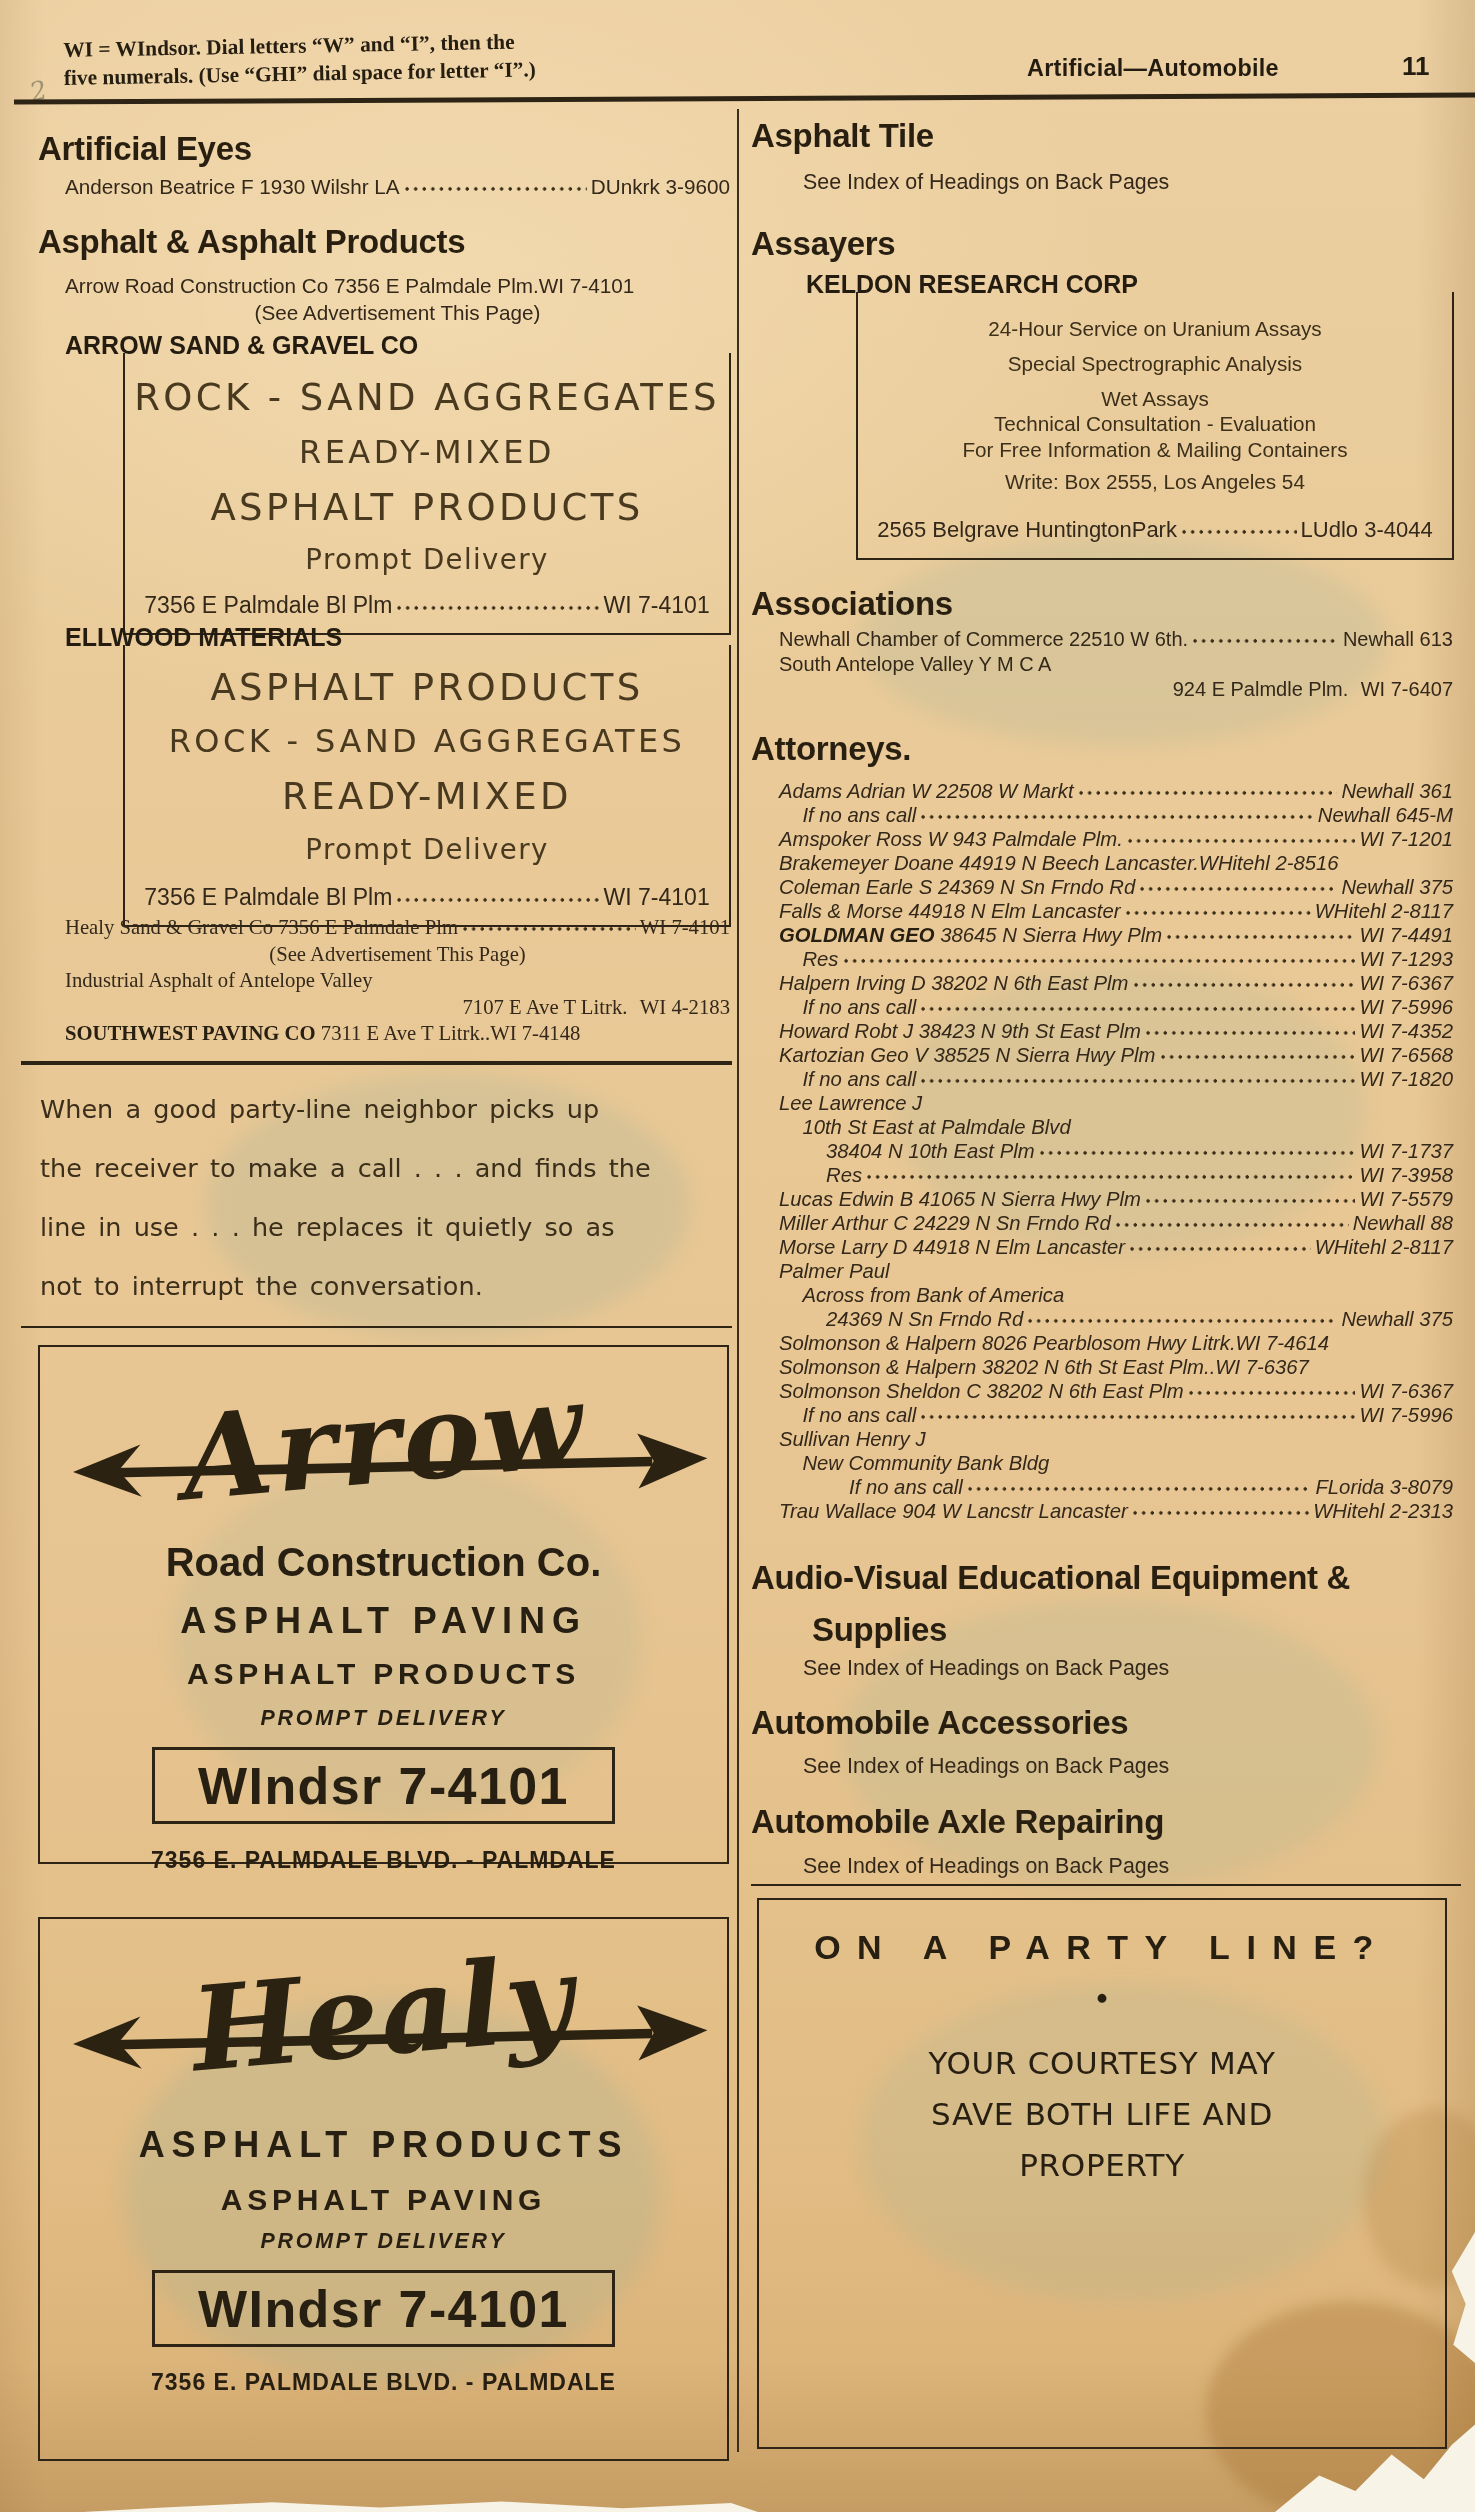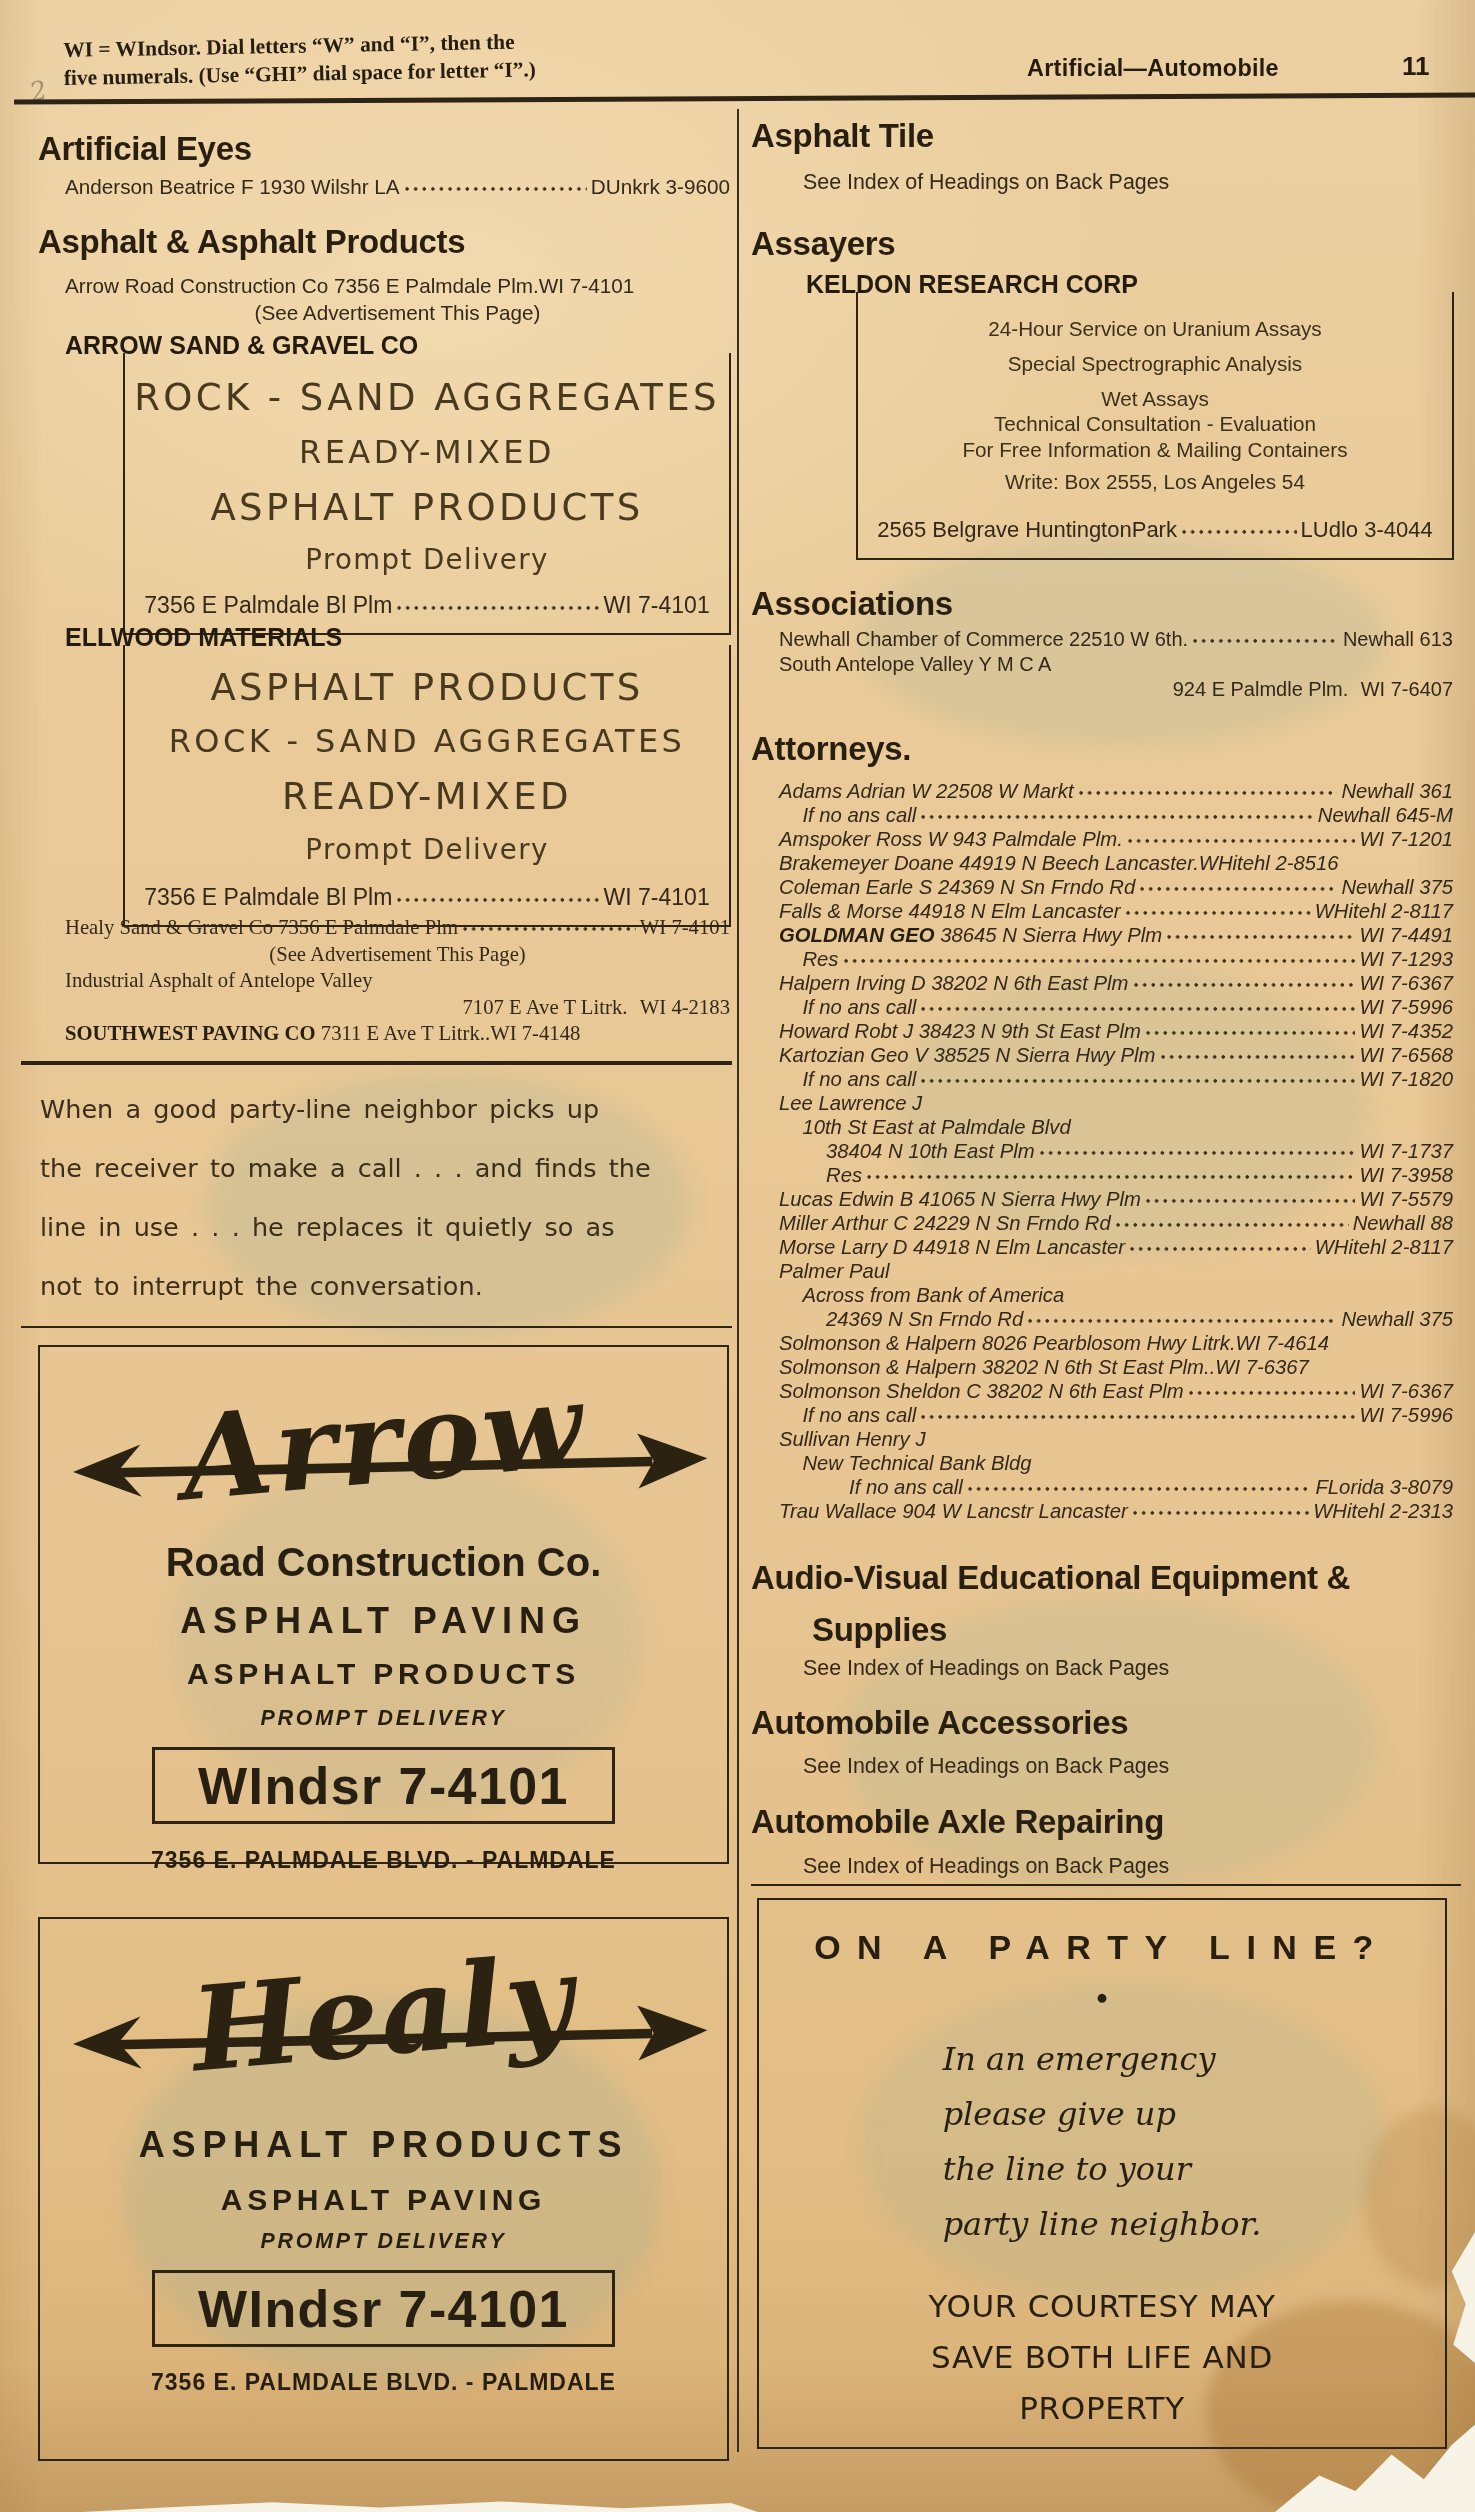--- a/index.html
+++ b/index.html
@@ -377,21 +377,21 @@
     </div>
     <div class="lrow" style="padding-left: 23.4px;">
       <span class="nm">If no ans call</span>
       <span class="dots"></span>
       <span class="ph">WI 7-5996</span>
     </div>
     <div class="lrow">
       <span class="nm">Sullivan Henry J</span>
     </div>
     <div class="lrow" style="padding-left: 23.4px;">
-      <span class="nm">New Technical Bank Bldg</span>
+      <span class="nm">New Community Bank Bldg</span>
     </div>
     <div class="lrow" style="padding-left: 70px;">
       <span class="nm">If no ans call</span>
       <span class="dots"></span>
       <span class="ph">FLorida 3-8079</span>
     </div>
     <div class="lrow">
       <span class="nm">Trau Wallace 904 W Lancstr Lancaster</span>
       <span class="dots"></span>
       <span class="ph">WHitehl 2-2313</span>
@@ -405,21 +405,20 @@
 <div class="abs seeidx" style="left:751px;top:1754px;">See Index of Headings on Back Pages</div>
 
 <div class="abs h1" style="left:751px;top:1805px;">Automobile Axle Repairing</div>
 <div class="abs seeidx" style="left:751px;top:1854px;">See Index of Headings on Back Pages</div>
 
 <div class="abs rule" style="left:751px;top:1884px;width:710px;height:2.1px;"></div>
 
 <div class="abs pbox" style="left:757px;top:1898px;width:686px;height:547px;">
   <div class="ptitle">ON A PARTY LINE?</div>
   <div class="pdot">●</div>
-  <div class="pitalic"><div class="pline">In an emergency</div><div class="pline">please give up</div><div class="pline">the line to your</div><div class="pline">party line neighbor.</div></div>
   <div class="pfoot">
       <div class="pline">YOUR COURTESY MAY</div>
       <div class="pline">SAVE BOTH LIFE AND</div>
       <div class="pline">PROPERTY</div>
     </div>
 </div>
 
 <div class="abs tear" style="left:1275px;top:2416px;width:201px;height:96px;clip-path:polygon(100% 8%,100% 100%,0 100%,22% 62%,40% 78%,58% 40%,74% 66%,88% 30%);"></div>
 <div class="abs tear" style="left:1444px;top:2232px;width:31px;height:131px;clip-path:polygon(100% 0,100% 100%,30% 86%,70% 55%,25% 30%);"></div>
 <div class="abs tear" style="left:83px;top:2497px;width:675px;height:15px;clip-path:polygon(0 100%,100% 100%,96% 40%,80% 75%,62% 30%,44% 70%,28% 35%,12% 70%);"></div>

